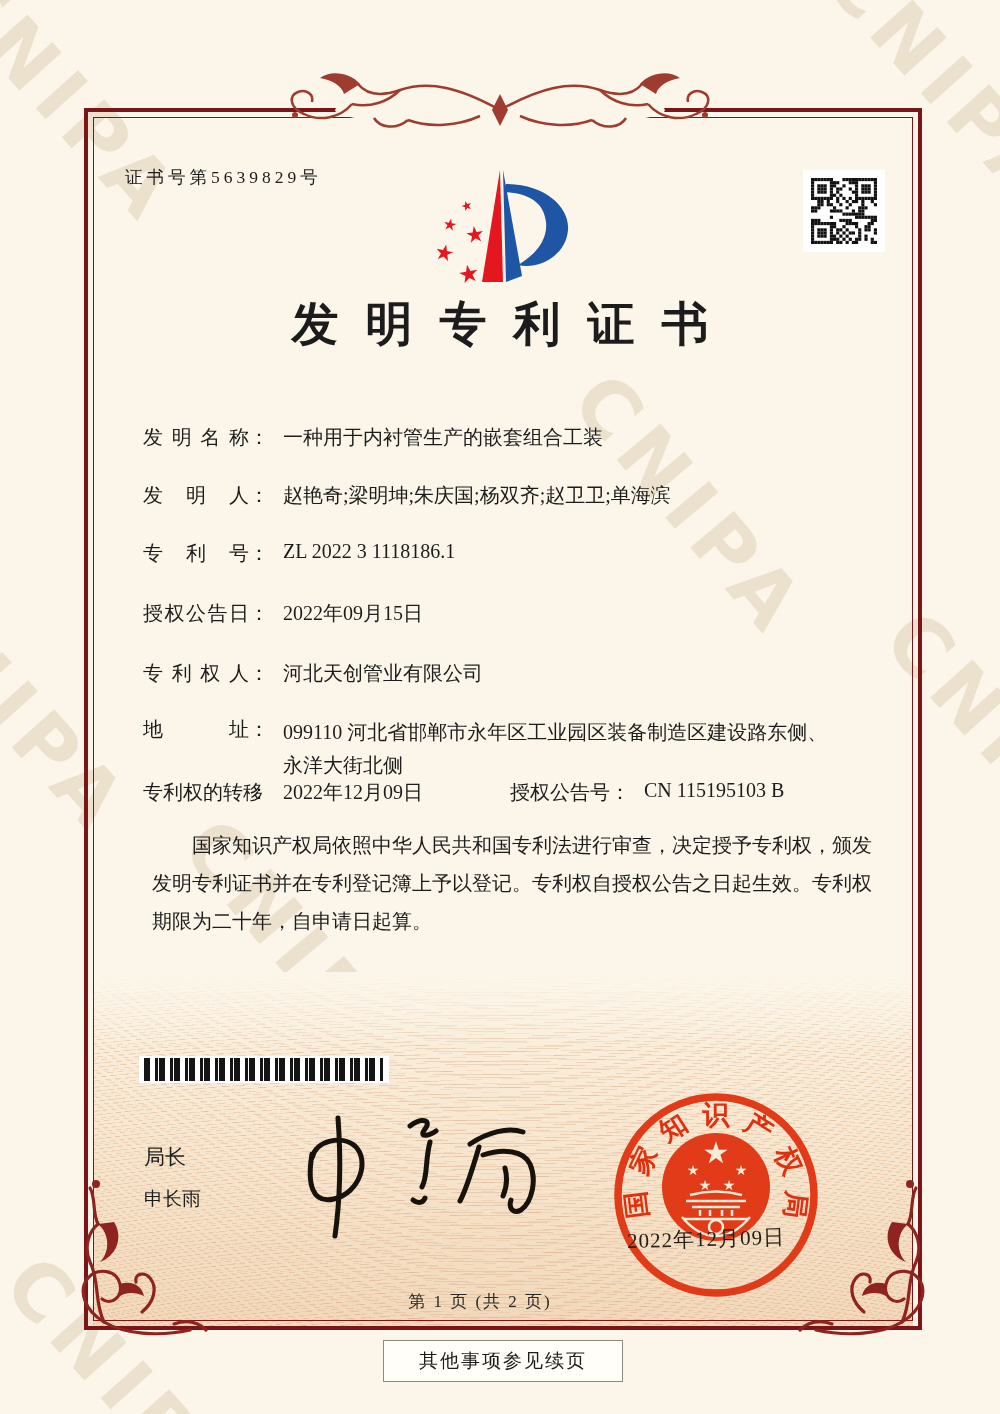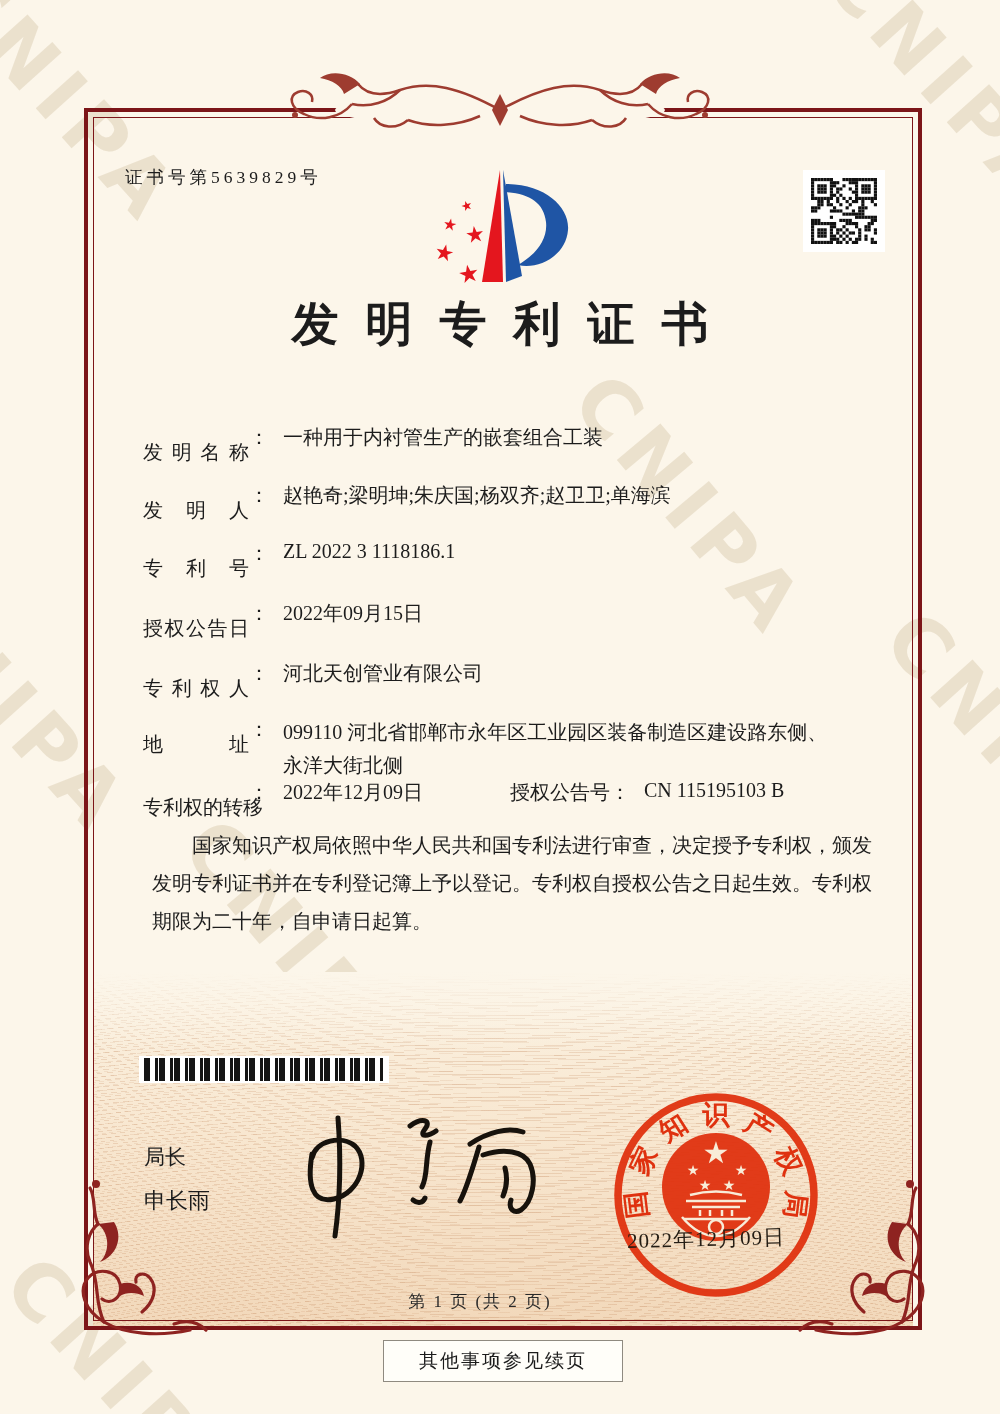--- a/index.html
+++ b/index.html
@@ -28,33 +28,33 @@
   #frame-outer{left:84px;top:108px;width:838px;height:1222px;border:4px solid #7c1518;box-sizing:border-box;z-index:3;}
   #frame-inner{left:93px;top:117px;width:820px;height:1204px;border:1.5px solid #7c1518;box-sizing:border-box;z-index:3;}
   .orn{z-index:4;}
   
   #cert-no{left:125px;top:165px;font-size:17.5px;letter-spacing:4px;z-index:5;}
   #qr-box{left:803px;top:170px;background:#ffffff;padding:8px;z-index:5;line-height:0;}
   #doc-title{left:0;right:0;top:293px;text-align:center;font-size:47px;font-weight:bold;
     letter-spacing:27px;padding-left:27px;z-index:5;}
   
   .row{position:absolute;left:143px;font-size:20px;z-index:5;white-space:nowrap;}
-  .flabel{display:inline-block;width:106px;text-align:justify;text-align-last:justify;vertical-align:top;margin-top:15px;}
+  .flabel{display:inline-block;width:106px;text-align:justify;text-align-last:justify;vertical-align:top;}
   .fcolon{vertical-align:top;}
   .fvalue{display:inline-block;margin-left:14px;vertical-align:top;white-space:normal;}
   .addr{width:552px;line-height:33px;}
   
   #body-text{left:152px;top:826px;width:720px;font-size:20px;line-height:38px;text-align:justify;z-index:5;}
   #body-text p{margin:0;text-indent:2em;}
   
   #barcode{left:139px;top:1056px;background:#ffffff;padding:2px 5px;z-index:6;font-size:0;line-height:0;}
   #barcode span{display:inline-block;height:23px;}
   
   #director-title{left:144px;top:1143px;font-size:21px;z-index:6;}
-  #director-name{left:144px;top:1186px;font-size:22px;z-index:6;}
+  #director-name{left:144px;top:1186px;font-size:19px;z-index:6;}
   #signature{left:282px;top:1090px;z-index:6;}
   
   #seal{left:610px;top:1089px;width:212px;height:212px;z-index:6;}
   #seal-chars{left:610px;top:1089px;width:212px;height:212px;z-index:7;}
   #seal-chars span{position:absolute;left:50%;top:50%;font-size:27px;font-weight:bold;color:#df310f;}
   #seal-date{left:627px;top:1225px;font-size:21px;letter-spacing:1px;color:#241d14;
     transform:rotate(-1.5deg);z-index:8;white-space:nowrap;}
   
   #page-info{left:0;right:40px;top:1290px;text-align:center;font-size:17px;letter-spacing:2px;z-index:6;color:#2a2a2a;}
   #note-box{left:383px;top:1340px;width:238px;height:40px;line-height:40px;text-align:center;

